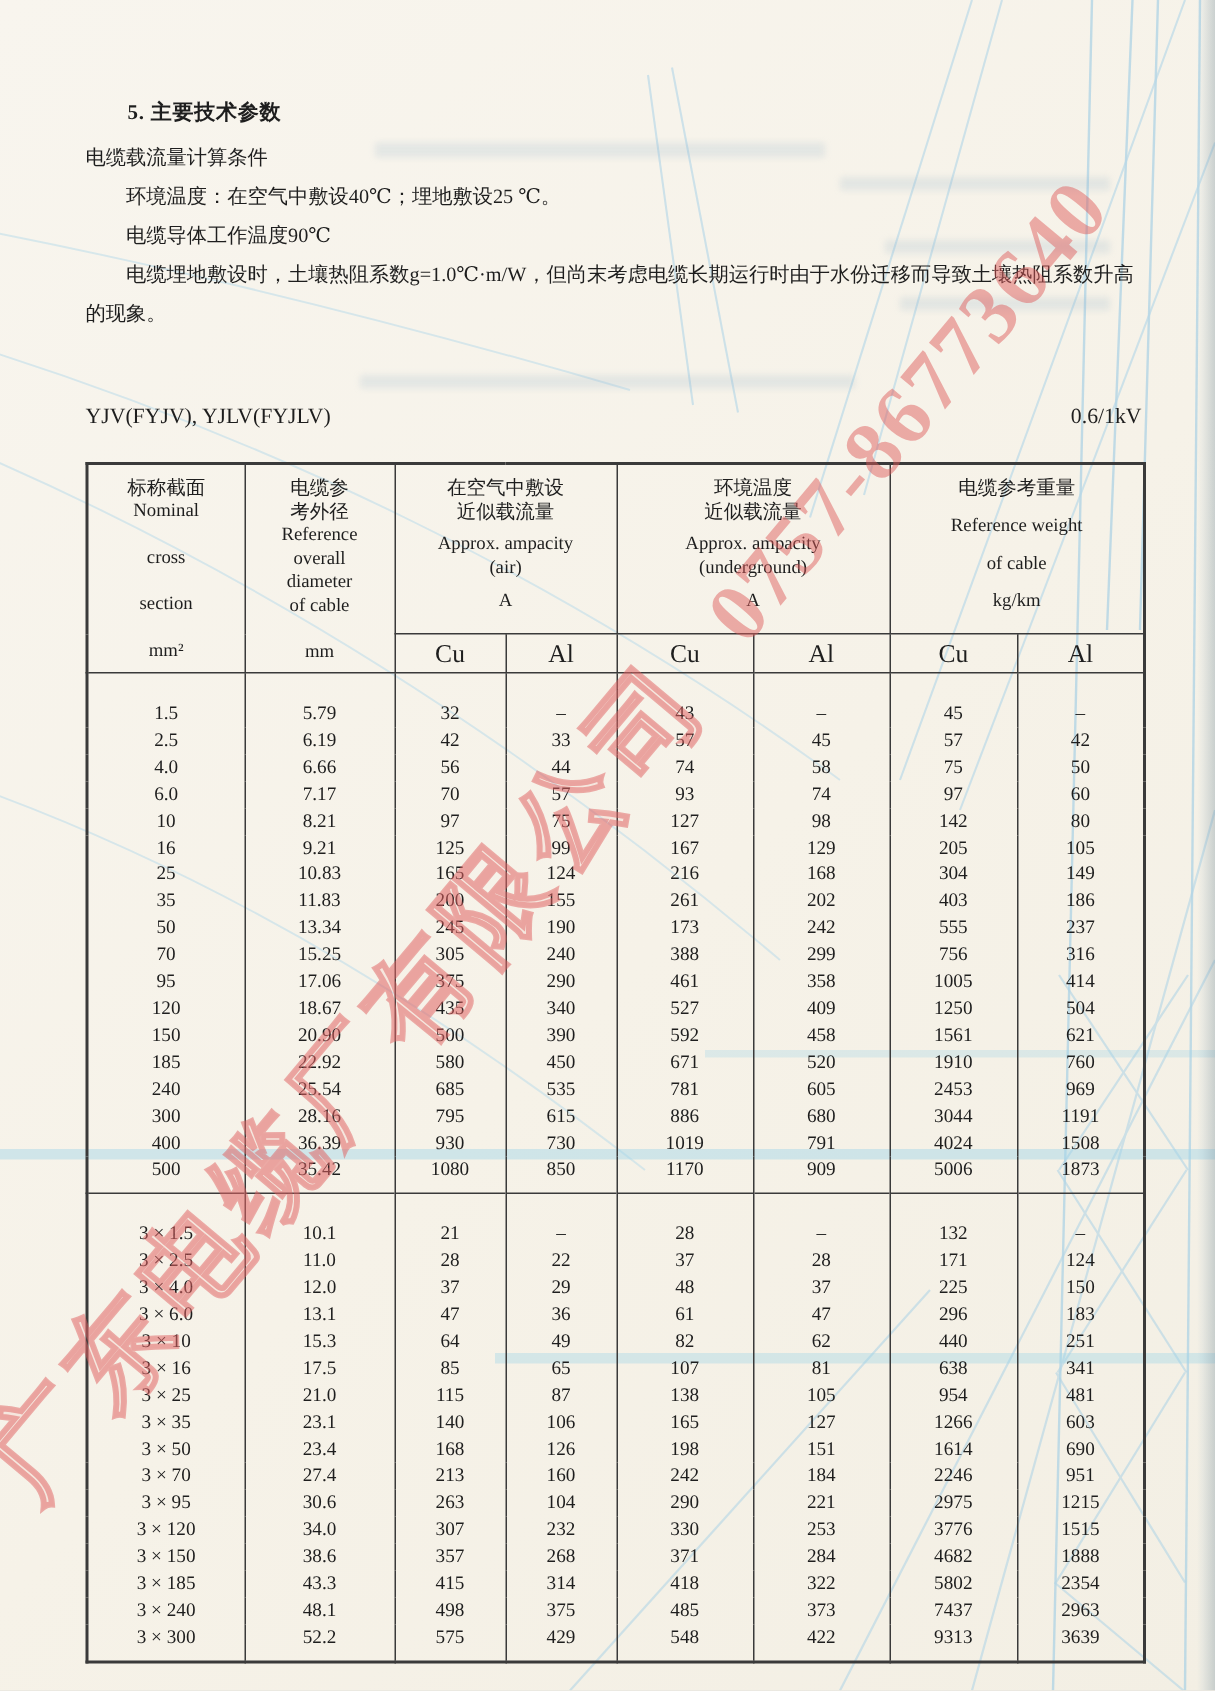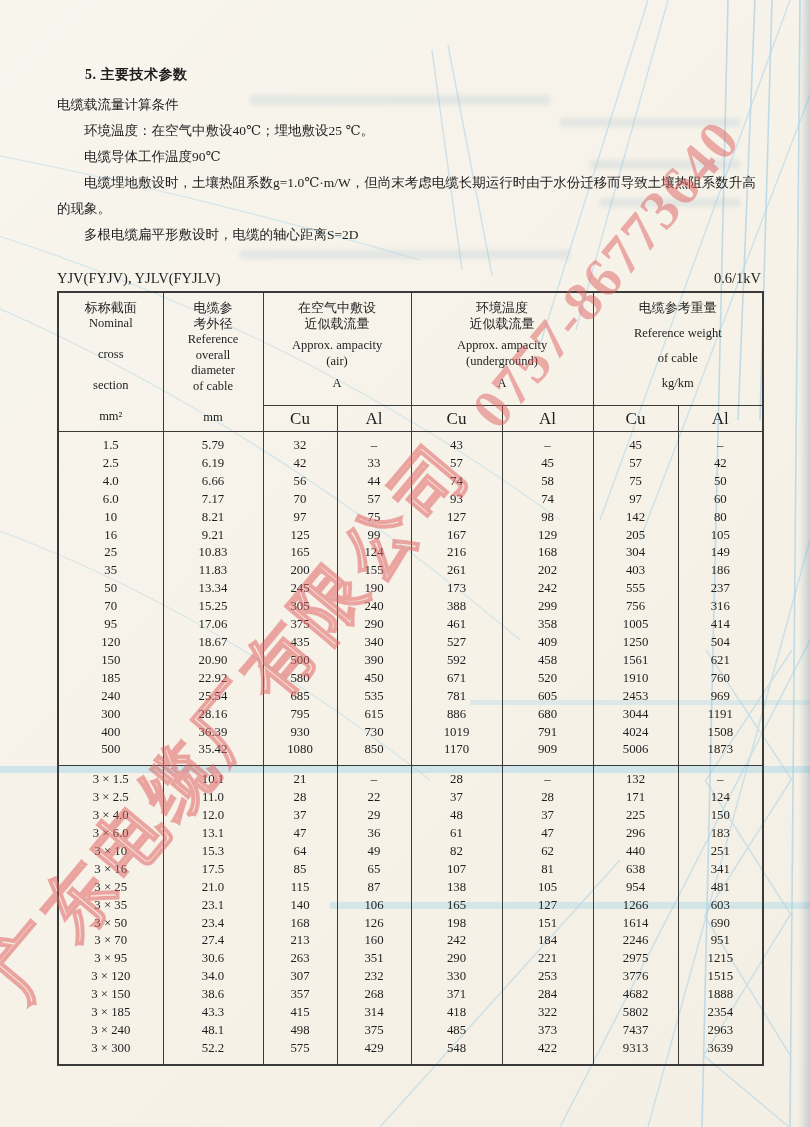--- a/index.html
+++ b/index.html
@@ -17,35 +17,35 @@
   .ghost{position:absolute;background:rgba(150,178,200,.20);filter:blur(2px);border-radius:2px;}
   
   .title{position:absolute;left:85px;top:66px;font-size:14px;font-weight:bold;letter-spacing:.5px;}
   .intro{position:absolute;left:57px;top:92px;width:706px;font-size:13.5px;line-height:26px;}
   .intro p{margin:0;}
   .intro p.ind{text-indent:2em;}
   .model-row{position:absolute;left:57px;top:270px;width:706px;font-size:14.5px;}
   .model{position:absolute;left:0;top:0;}
   .voltage{position:absolute;right:2px;top:0;}
   
-  .tbl-wrap{position:absolute;left:57px;top:291px;width:706px;}
+  .tbl-wrap{position:absolute;left:57px;top:308px;width:706px;}
   table{border-collapse:collapse;table-layout:fixed;width:706px;background:transparent;}
   table,th,td{border:1px solid #3a3a3a;}
   table{border-width:2px;}
   thead th{font-weight:normal;padding:0;vertical-align:top;}
   .hstack{display:flex;flex-direction:column;justify-content:space-between;align-items:center;
     height:100%;box-sizing:border-box;padding:7px 2px 6px 2px;}
   .h-tall{height:138px;}
   .h-mid{height:104px;}
   .zh{font-size:13px;line-height:16px;text-align:center;}
   .en{font-size:12.5px;line-height:15.5px;text-align:center;}
   .sub-th{height:25px;font-size:17px;text-align:center;vertical-align:middle;padding:0;}
   tbody td{border-top:none;border-bottom:none;text-align:center;font-size:12.8px;
     height:17.9px;line-height:17.9px;padding:0;}
-  tbody tr:first-child td{padding-top:5px;}
+  tbody tr:first-child td{padding-top:18px;}
   tbody tr:last-child td{padding-bottom:6px;}
   tbody.sec2{border-top:1.6px solid #3a3a3a;}
   
   .watermark{position:absolute;left:-90px;top:1056px;transform:rotate(-50deg);
     transform-origin:0 50%;white-space:nowrap;padding-left:150px;display:flex;
     align-items:center;pointer-events:none;}
   .wm-company{font-size:70px;letter-spacing:8px;font-weight:bold;
     color:rgba(240,130,130,.10);-webkit-text-stroke:1.8px rgba(223,95,95,.50);}
   .wm-phone{font-size:56px;letter-spacing:2px;margin-left:40px;
     color:rgba(222,90,90,.48);font-weight:bold;}
@@ -101,21 +101,20 @@
   <div class="ghost" style="left:600px;top:198px;width:140px;height:9px;"></div>
   <div class="ghost" style="left:240px;top:250px;width:330px;height:9px;"></div>
   <div class="edge-strip"></div>
 
   <div class="title">5. 主要技术参数</div>
   <div class="intro">
     <p>电缆载流量计算条件</p>
     <p class="ind">环境温度：在空气中敷设40℃；埋地敷设25 ℃。</p>
     <p class="ind">电缆导体工作温度90℃</p>
     <p class="ind">电缆埋地敷设时，土壤热阻系数g=1.0℃·m/W，但尚末考虑电缆长期运行时由于水份迁移而导致土壤热阻系数升高的现象。</p>
-    <p class="ind">多根电缆扁平形敷设时，电缆的轴心距离S=2D</p>
   </div>
 
   <div class="model-row">
     <span class="model">YJV(FYJV), YJLV(FYJLV)</span>
     <span class="voltage">0.6/1kV</span>
   </div>
 
   <div class="tbl-wrap">
     <table>
       <colgroup>
@@ -478,21 +477,21 @@
             <td>160</td>
             <td>242</td>
             <td>184</td>
             <td>2246</td>
             <td>951</td>
           </tr>
           <tr>
             <td>3 × 95</td>
             <td>30.6</td>
             <td>263</td>
-            <td>351</td>
+            <td>104</td>
             <td>290</td>
             <td>221</td>
             <td>2975</td>
             <td>1215</td>
           </tr>
           <tr>
             <td>3 × 120</td>
             <td>34.0</td>
             <td>307</td>
             <td>232</td>

